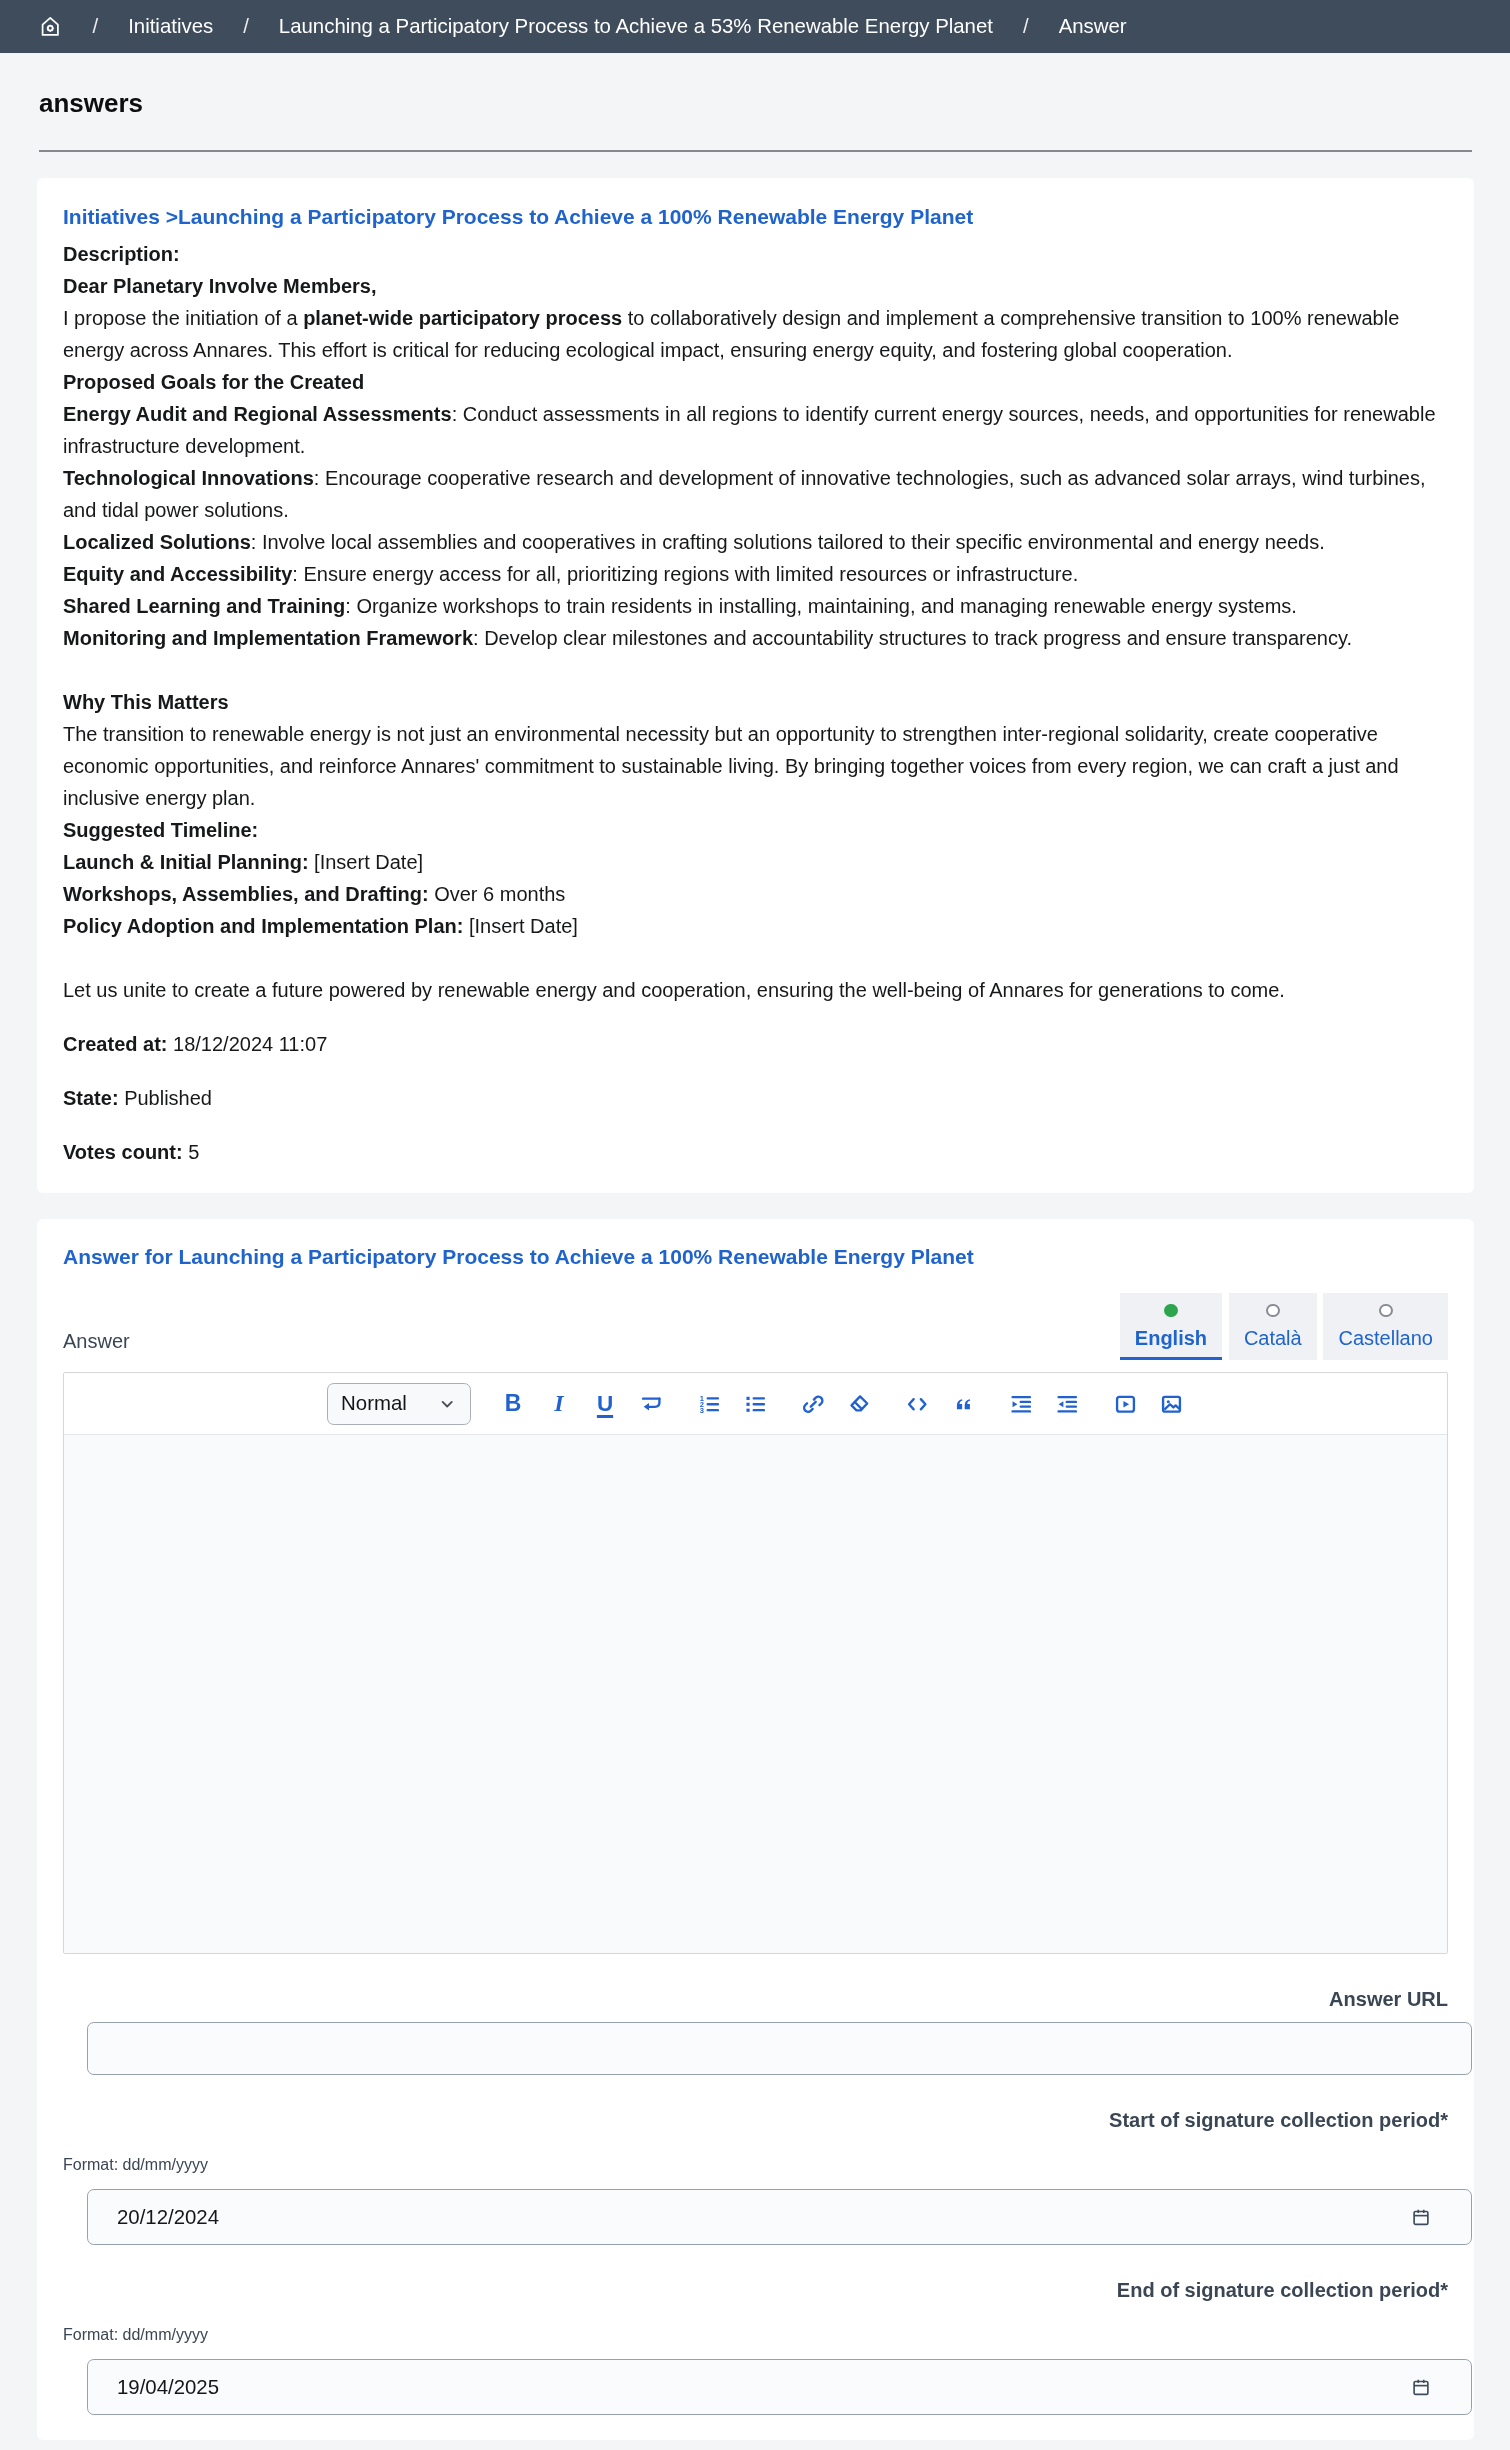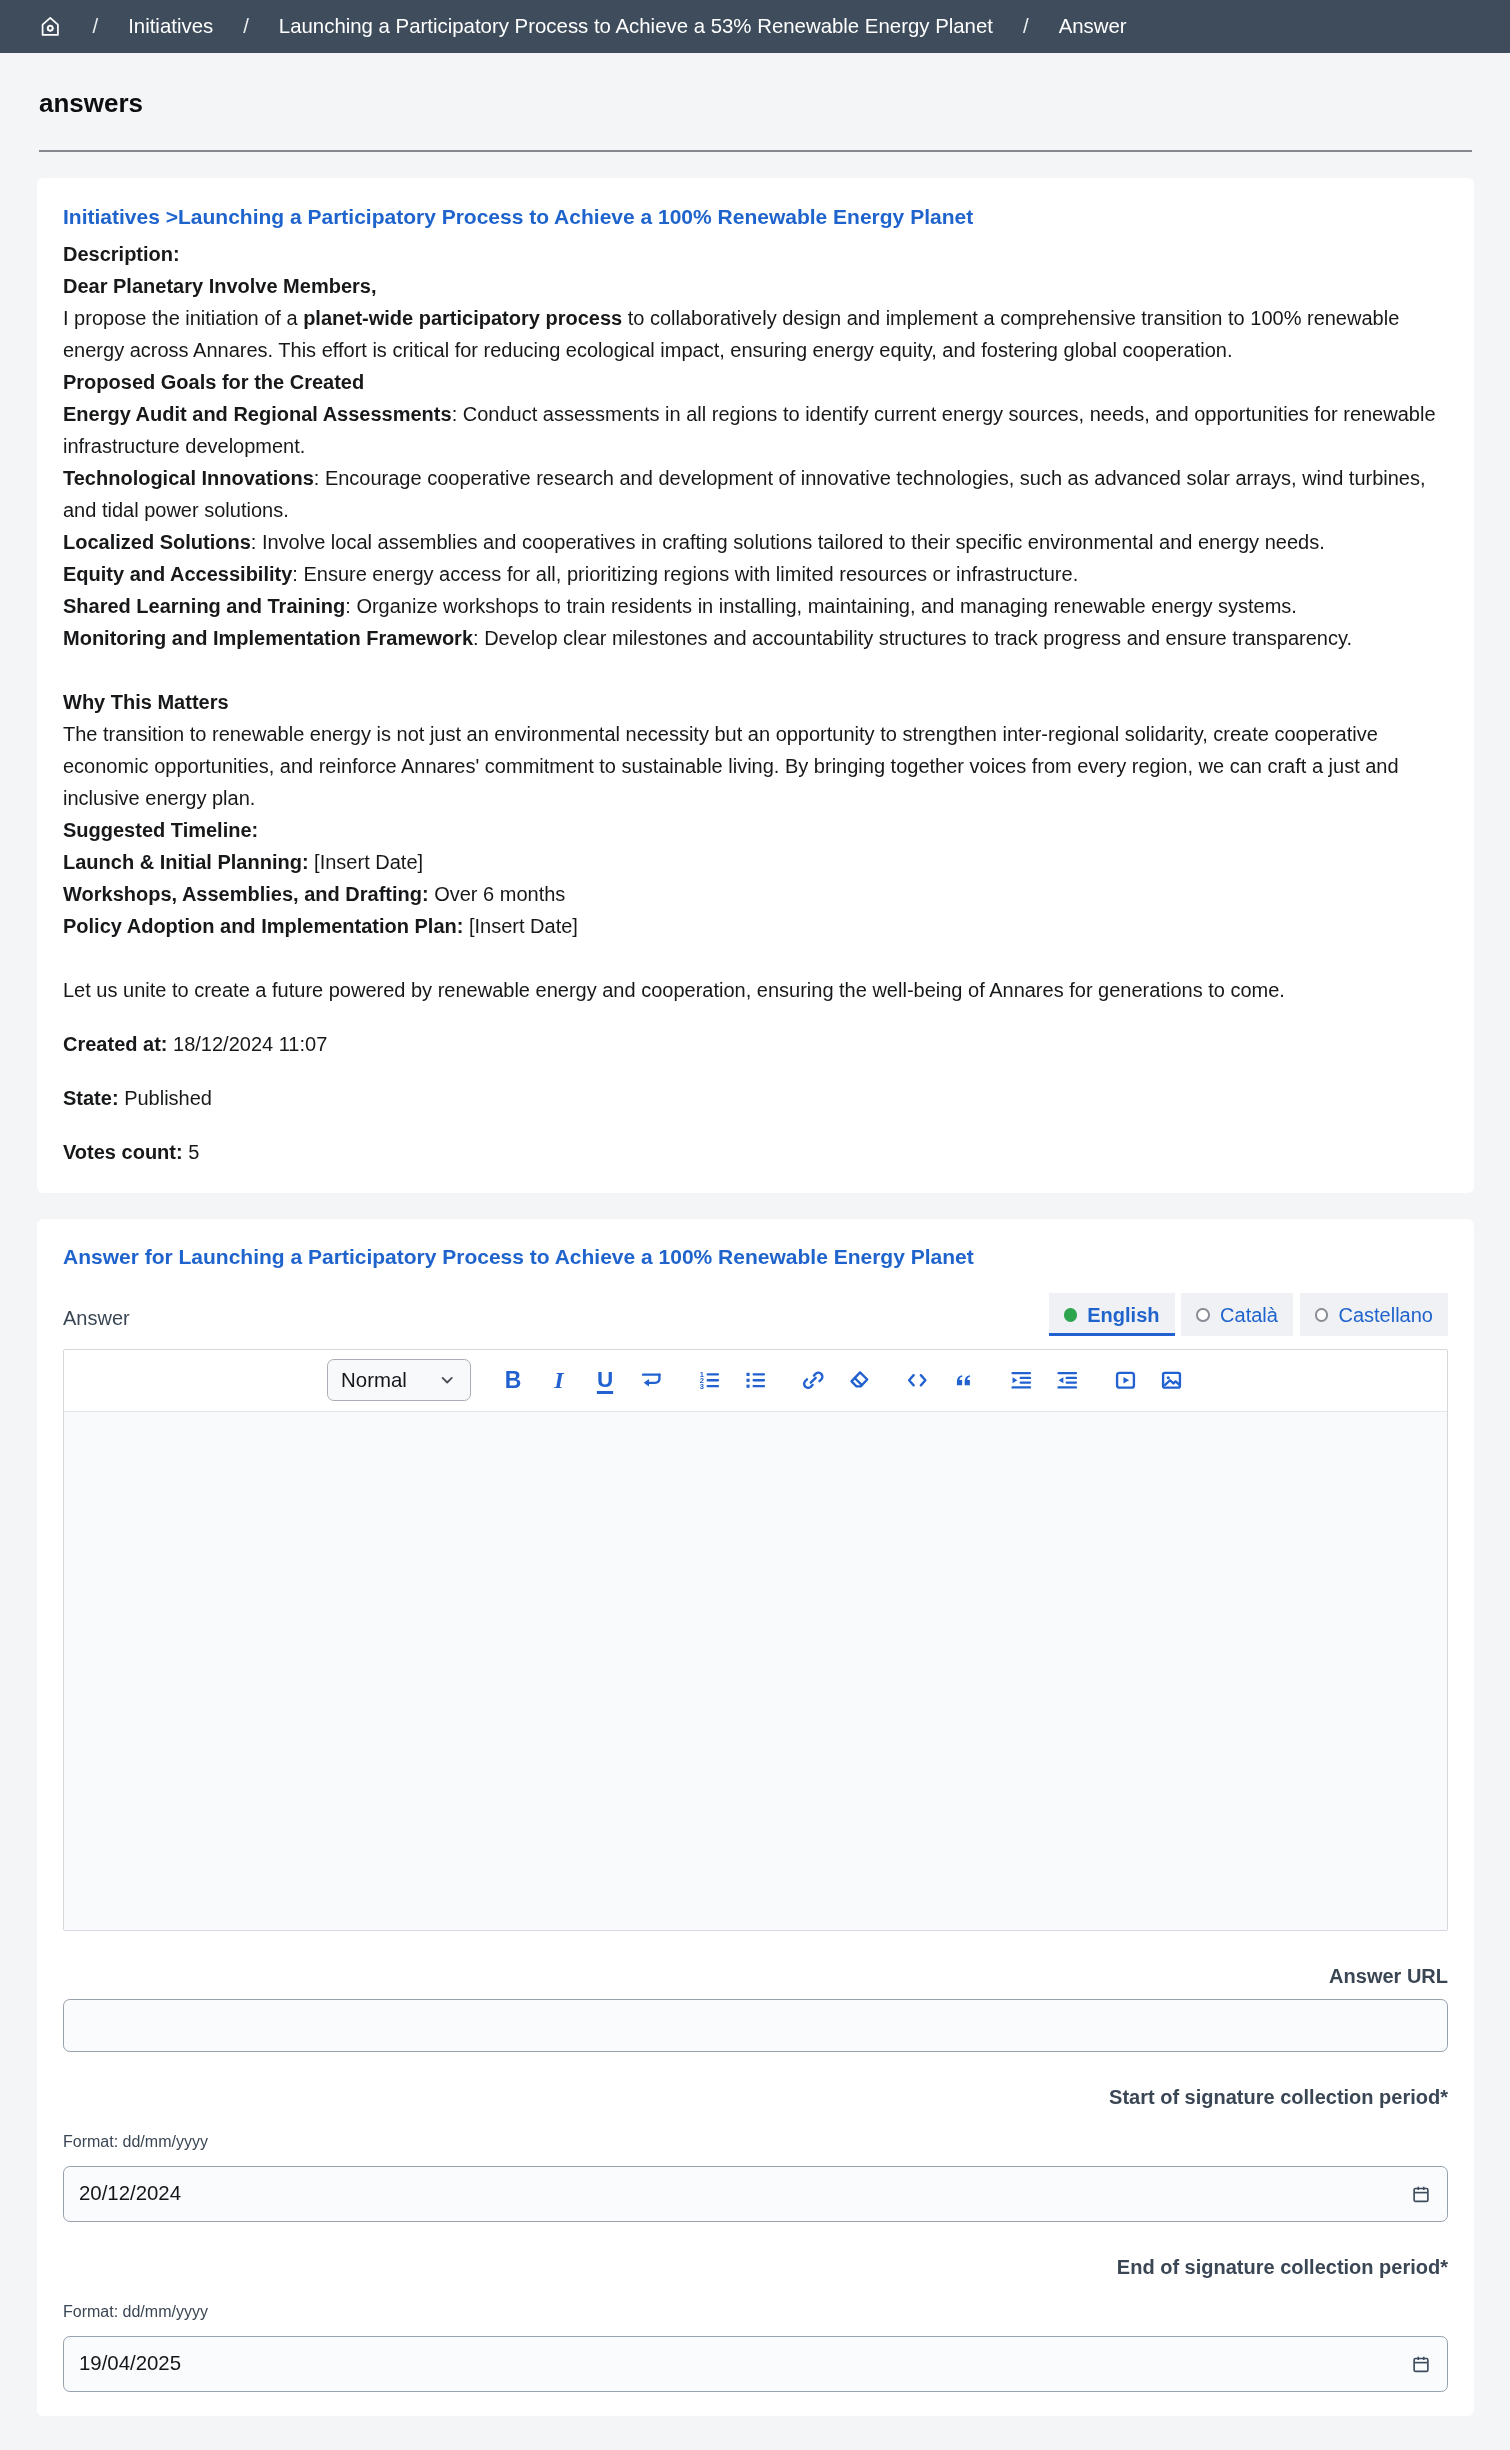--- a/index.html
+++ b/index.html
@@ -42,21 +42,21 @@
   .meta-line{margin:22px 0 0;font-size:20px;line-height:32px;}
   .meta-line strong{font-weight:700;}
   
   .answer-row{display:flex;justify-content:space-between;align-items:flex-end;margin-top:20.4px;}
   .field-label{font-size:20px;color:var(--label-slate);padding-bottom:6.8px;}
   .lang-tabs{display:flex;gap:6.8px;}
   .lang-tab{
     display:inline-flex;align-items:center;gap:10.2px;
     background:#F0F1F4;border:none;cursor:pointer;
     padding:10.2px 15px 6.8px;border-bottom:3.4px solid transparent;
-    font-size:20px;color:var(--link-blue);font-family:inherit;
+    font-size:20px;color:var(--link-blue);font-family:inherit;flex-direction:column;
   }
   .lang-tab.selected{font-weight:700;border-bottom-color:var(--toolbar-blue);}
   .dot{width:13.6px;height:13.6px;border-radius:50%;flex:0 0 auto;}
   .dot-on{background:var(--selected-green);}
   .dot-off{background:#fff;border:2px solid #878C95;}
   
   .editor{margin-top:12.3px;border:1.4px solid #D5D7DC;border-radius:2px;background:#fff;}
   .toolbar{display:flex;align-items:center;gap:29px;padding:9.5px 16.4px;border-bottom:1.4px solid #E4E6E9;justify-content:center;}
   .format-select{
     display:inline-flex;align-items:center;justify-content:space-between;
@@ -73,21 +73,21 @@
   .g-b{font-size:23px;font-weight:700;}
   .g-i{font-size:24px;font-style:italic;font-family:"Liberation Serif",serif;font-weight:700;}
   .g-u{font-size:22.5px;font-weight:700;text-decoration:underline;text-decoration-thickness:2.7px;text-underline-offset:4.1px;}
   .editor-content{height:518px;background:#F8FAFB;}
   
   .field-head{margin-top:34px;font-size:20px;font-weight:700;color:var(--label-slate);text-align:right;}
   .format-hint{margin-top:24px;font-size:16px;color:var(--label-slate);}
   .text-input{
     display:block;width:100%;height:53px;margin-top:11px;
     background:#FAFBFD;border:1.4px solid var(--input-border);border-radius:6.8px;
-    font-size:20.4px;color:#15161A;padding:0 15px;font-family:inherit;
+    font-size:20.4px;color:#15161A;padding:0 29px;font-family:inherit;margin-left:24px;
   }
   .date-wrap{position:relative;margin-top:15px;}
   .date-wrap .text-input{height:56px;margin-top:0;}
   .cal-icon{position:absolute;right:16.4px;top:50%;transform:translateY(-50%);pointer-events:none;display:flex;}
 </style>
 </head>
 <body>
 
 <header class="topbar">
   <button class="home-btn">

